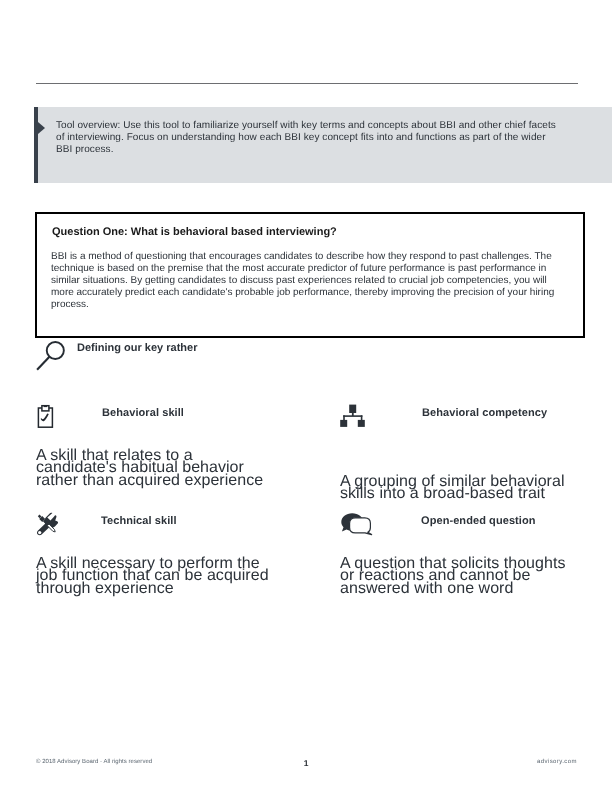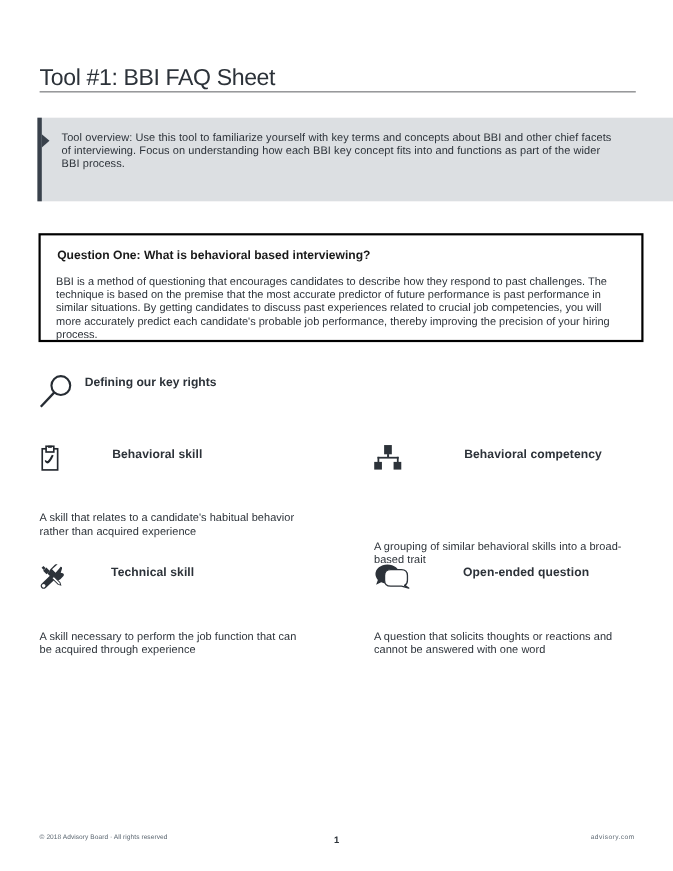--- a/index.html
+++ b/index.html
@@ -16,70 +16,69 @@
   .overview-bar{position:absolute;left:0;top:0;width:4.3px;height:76px;background:#39414b;}
   .overview-tri{position:absolute;left:3.7px;top:14.8px;width:0;height:0;
                 border-top:6.1px solid transparent;border-bottom:6.1px solid transparent;
                 border-left:7.2px solid #39414b;}
   .ov-text{position:absolute;left:22px;top:13px;width:503px;font-size:10px;line-height:12.1px;letter-spacing:0.07px;
            color:#2c3239;}
   .ov-text p{margin:0;}
   .ov-text p.second{margin-top:3.5px;}
 
   
-  .qbox{position:absolute;left:35px;top:212px;width:550px;height:99px;
+  .qbox{position:absolute;left:35px;top:212px;width:550px;height:126px;
         border:2.5px solid #000;background:#fff;box-sizing:border-box;}
   .q-title{position:absolute;left:15px;top:12px;font-size:11px;font-weight:bold;
            color:#1a1a1a;white-space:nowrap;}
   .q-body{position:absolute;left:14px;top:37px;width:505px;font-size:10px;line-height:12.1px;
           color:#2c3239;}
 
   
   .kt-head{position:absolute;left:77px;top:341.5px;font-size:11px;font-weight:bold;
            color:#2c3239;white-space:nowrap;}
   .mag{position:absolute;left:30px;top:330px;}
 
   .term{position:absolute;}
   .term .label{position:absolute;font-size:11px;font-weight:bold;color:#2c3239;white-space:nowrap;letter-spacing:0.08px;padding-left:25px;}
-  .term .desc{position:absolute;font-size:10px;line-height:12.4px;color:#2c3239;letter-spacing:0.04px;margin-top:16px;}
+  .term .desc{position:absolute;font-size:16px;line-height:12.4px;color:#2c3239;letter-spacing:0.04px;}
 
   
   .foot{position:absolute;font-size:6px;color:#5b6670;}
   .foot-left{left:36px;top:759px;letter-spacing:0.04px;}
   .foot-page{left:0;top:758px;width:612px;text-align:center;font-size:8.5px;color:#2c3239;
              font-weight:bold;letter-spacing:0;}
   .foot-right{left:537px;top:759px;letter-spacing:0.42px;}
 </style>
 </head>
 <body>
 
 <div class="page">
 
-  <div class="title">Tool #1: BBI FAQ Sheet</div>
   <div class="title-rule"></div>
 
   <div class="overview">
     <div class="overview-bar"></div>
     <div class="overview-tri"></div>
     <div class="ov-text">
       <p>Tool overview: Use this tool to familiarize yourself with key terms and concepts about BBI and other chief facets of interviewing. Focus on understanding how each BBI key concept fits into and functions as part of the wider BBI process.</p>
     </div>
   </div>
 
   <div class="qbox">
     <div class="q-title">Question One: What is behavioral based interviewing?</div>
     <div class="q-body">BBI is a method of questioning that encourages candidates to describe how they respond to past challenges. The technique is based on the premise that the most accurate predictor of future performance is past performance in similar situations. By getting candidates to discuss past experiences related to crucial job competencies, you will more accurately predict each candidate's probable job performance, thereby improving the precision of your hiring process.</div>
   </div>
 
   <svg class="mag" width="40" height="42" viewBox="0 0 40 42">
     <circle cx="25.3" cy="20.5" r="8.55" fill="none" stroke="#262c33" stroke-width="1.9"></circle>
     <line x1="19.4" y1="26.7" x2="7.1" y2="39.8" stroke="#262c33" stroke-width="2.1" stroke-linecap="butt"></line>
   </svg>
 
-  <div class="kt-head">Defining our key rights</div>
+  <div class="kt-head">Defining our key rather</div>
 
   <div class="term">
     <svg style="position:absolute;left:36px;top:404px" width="18" height="25" viewBox="0 0 18 25">
       <rect x="2.4" y="4.0" width="14.0" height="19.2" fill="#fff" stroke="#23282e" stroke-width="1.5"></rect>
       <rect x="5.9" y="1.7" width="7.0" height="5.2" fill="#fff" stroke="#23282e" stroke-width="1.5"></rect>
       <rect x="7.7" y="1.2" width="3.4" height="1.9" fill="#23282e"></rect>
       <path d="M4.6 14.8 C5.4 16.6 6.5 17.5 7.8 17.2 C9.4 16.7 11.2 13.4 12.8 10.1 L11.2 9.5 C9.7 12.2 8.4 14.5 7.4 15.0 C6.7 15.3 6.1 15.1 5.5 14.2 Z" fill="#23282e"></path>
     </svg>
     <div class="label" style="left:77px;top:407px">Behavioral skill</div>
     <div class="desc" style="left:36px;top:450px;width:236px">A skill that relates to a candidate's habitual behavior rather than acquired experience</div>

